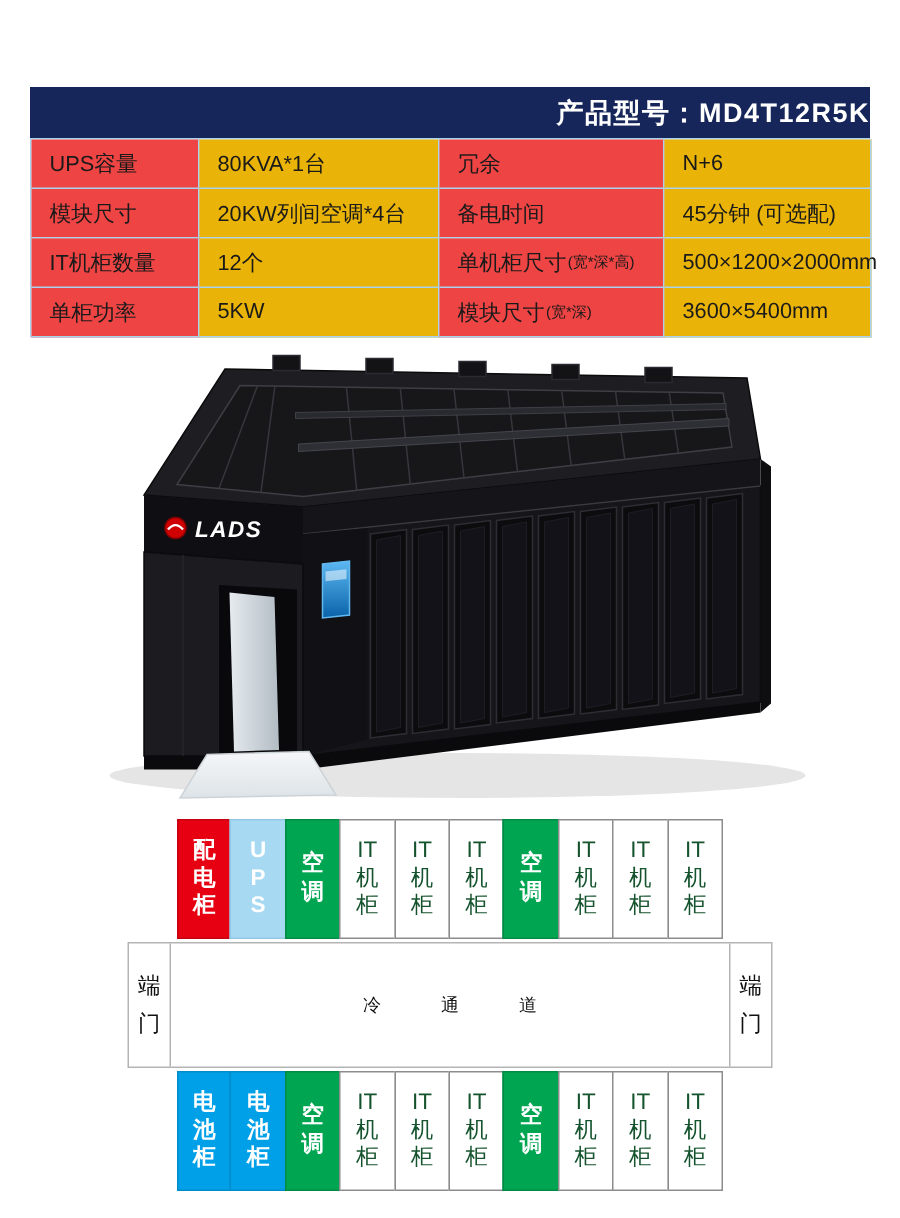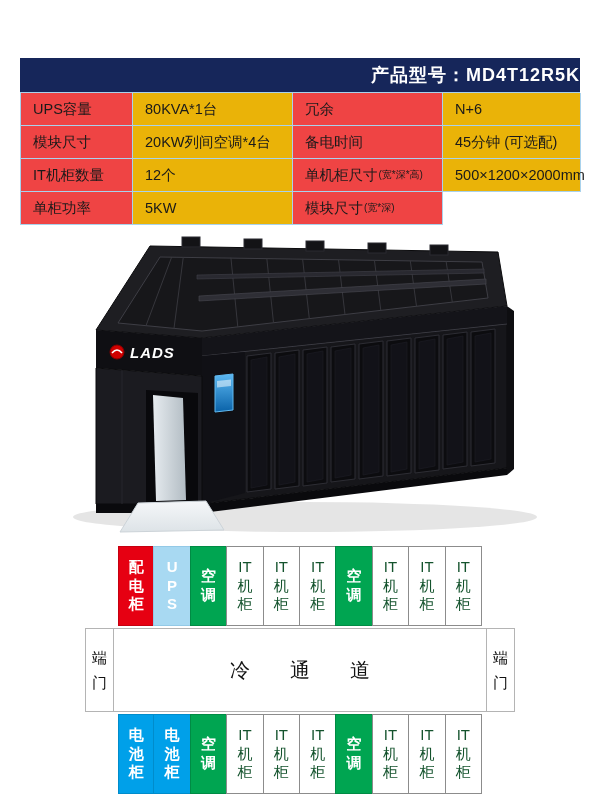--- a/index.html
+++ b/index.html
@@ -46,21 +46,21 @@
     display:flex;align-items:stretch;box-sizing:border-box;
   }
   .door{
     width:27px;display:flex;align-items:center;justify-content:center;
     white-space:pre-line;font-size:15px;line-height:1.7;color:#111;text-align:center;
   }
   .door.left{border-right:1px solid #B4B4B4;}
   .door.right{border-left:1px solid #B4B4B4;}
   .aisle-center{
     flex:1;display:flex;align-items:center;justify-content:center;
-    font-size:20px;color:#111;letter-spacing:40px;padding-left:40px;
+    font-size:12px;color:#111;letter-spacing:40px;padding-left:40px;
   }
 </style>
 </head>
 <body>
 
 <div class="header">
   <span>产品型号：MD4T12R5K</span>
 </div>
 
 <div class="spec">
@@ -88,20 +88,21 @@
       <span class="sub">(宽*深*高)</span>
     </div>
   <div class="cell value">500×1200×2000mm</div>
 
   <div class="cell label">单柜功率</div>
   <div class="cell value">5KW</div>
   <div class="cell label">
       <span>模块尺寸</span>
       <span class="sub">(宽*深)</span>
     </div>
+  <div class="cell value">3600×5400mm</div>
 </div>
 
 <svg class="hero" viewBox="0 0 600 310">
   <defs>
     <linearGradient id="doorGrad" x1="0" y1="0" x2="1" y2="0">
       <stop offset="0" stop-color="#e6ebef"></stop>
         <stop offset="1" stop-color="#b2bcc3"></stop>
     </linearGradient>
     <linearGradient id="screenGrad" x1="0" y1="0" x2="0" y2="1">
       <stop offset="0" stop-color="#5cb8f2"></stop>

